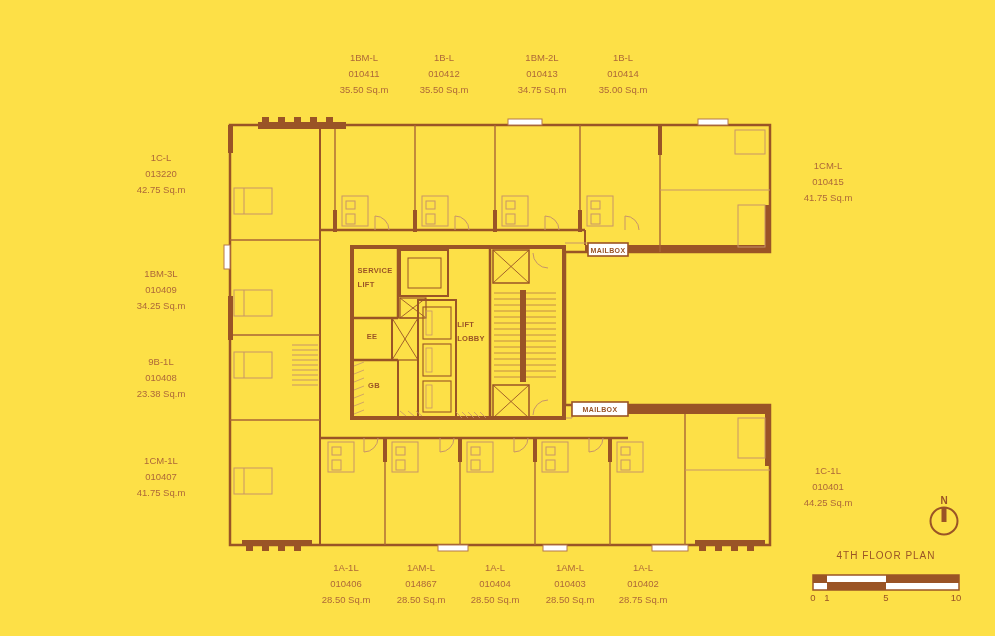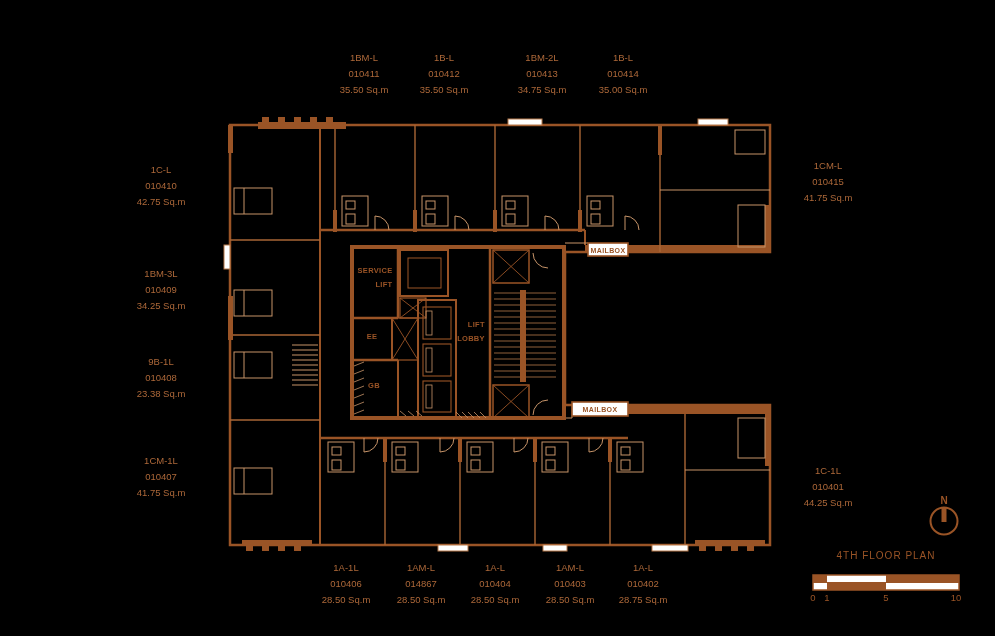--- a/index.html
+++ b/index.html
@@ -1,21 +1,21 @@
 <!DOCTYPE html>
 <html><head>
 <meta charset="utf-8">
 <style>
   html,body{margin:0;padding:0;background:#ffffff;}
-  #stage{position:relative;width:995px;height:636px;background:#000000;overflow:hidden;
+  #stage{position:relative;width:995px;height:636px;background:#fde047;overflow:hidden;
          font-family:"Liberation Sans", sans-serif;}
   .plan-svg{position:absolute;left:0;top:0;}
   .unit-label{position:absolute;text-align:center;transform:translateX(-50%);
               color:#ad6839;font-size:9.5px;line-height:16px;white-space:nowrap;}
-  .core-label{position:absolute;text-align:right;transform:translateX(-50%);
+  .core-label{position:absolute;text-align:left;transform:translateX(-50%);
               color:#9a5426;font-size:7.5px;font-weight:700;line-height:14px;letter-spacing:.3px;}
   .mailbox-label{position:absolute;text-align:center;transform:translate(-50%,-50%);
               color:#9a5426;font-size:7px;font-weight:700;letter-spacing:.4px;}
   #plan-title{position:absolute;left:886px;top:550px;transform:translateX(-50%);
               color:#9a5426;font-size:10px;letter-spacing:1px;white-space:nowrap;}
   .scale-num{position:absolute;color:#9a5426;font-size:9.5px;transform:translateX(-50%);top:592px;}
   #compass-n{position:absolute;left:944px;top:495px;transform:translateX(-50%);
              color:#9a5426;font-size:10px;font-weight:700;}
 </style>
 </head>
@@ -233,23 +233,23 @@
   <div class="unit-label" style="left:542px;top:50px">
     <div>1BM-2L</div>
     <div>010413</div>
     <div>34.75 Sq.m</div>
   </div>
   <div class="unit-label" style="left:623px;top:50px">
     <div>1B-L</div>
     <div>010414</div>
     <div>35.00 Sq.m</div>
   </div>
-  <div class="unit-label" style="left:161px;top:162px">
+  <div class="unit-label" style="left:161px;top:150px">
     <div>1C-L</div>
-    <div>010410</div>
+    <div>013220</div>
     <div>42.75 Sq.m</div>
   </div>
   <div class="unit-label" style="left:161px;top:266px">
     <div>1BM-3L</div>
     <div>010409</div>
     <div>34.25 Sq.m</div>
   </div>
   <div class="unit-label" style="left:161px;top:354px">
     <div>9B-1L</div>
     <div>010408</div>

